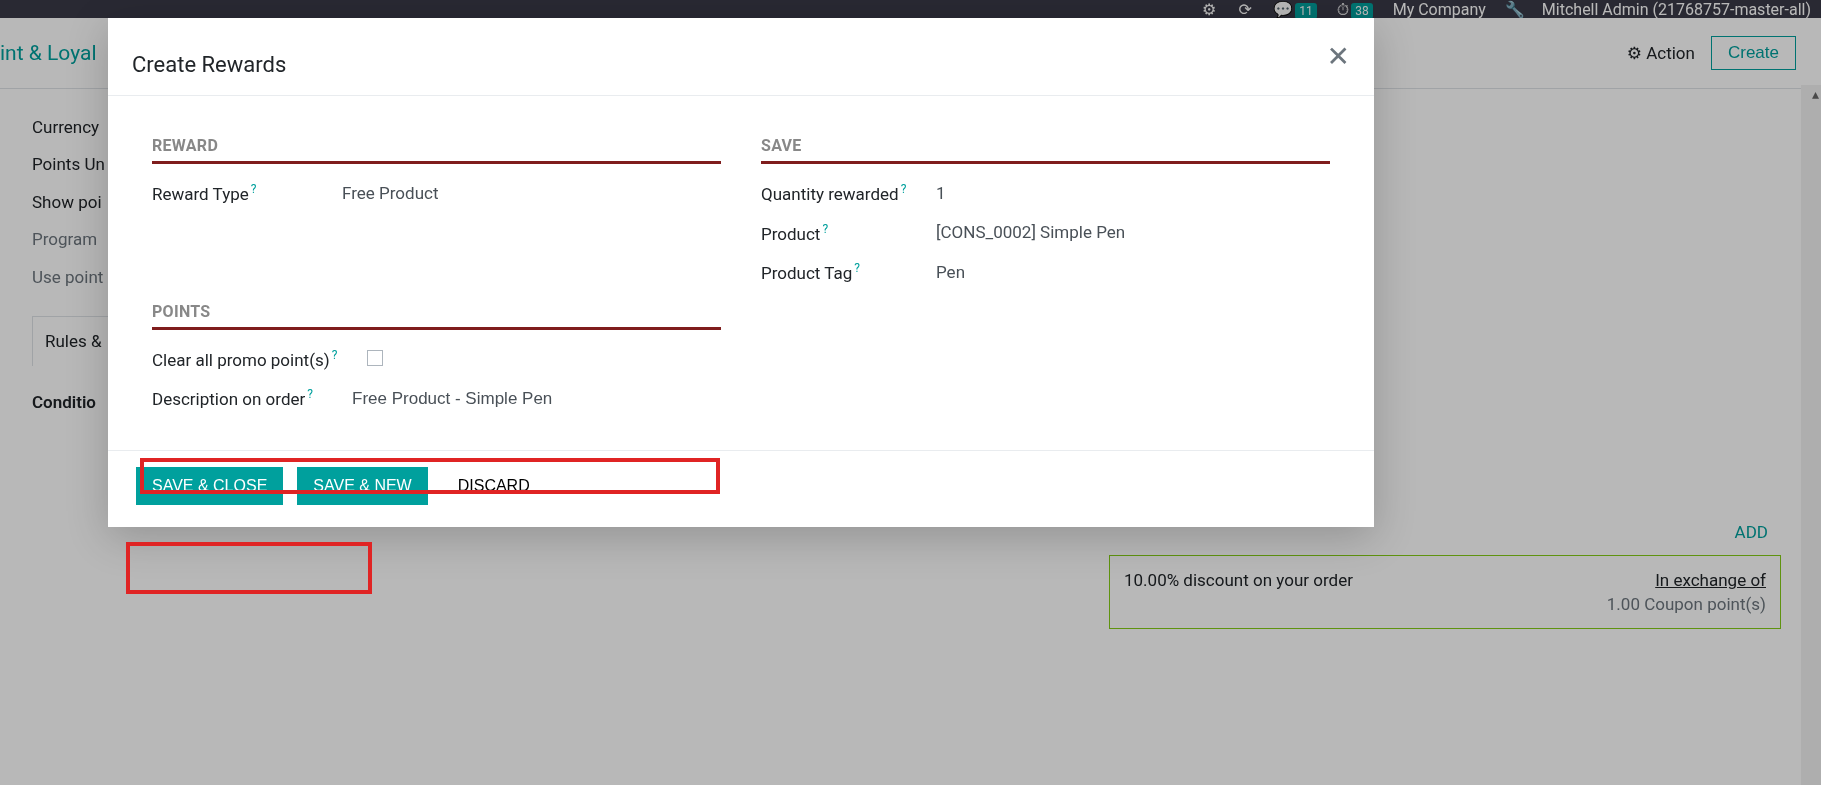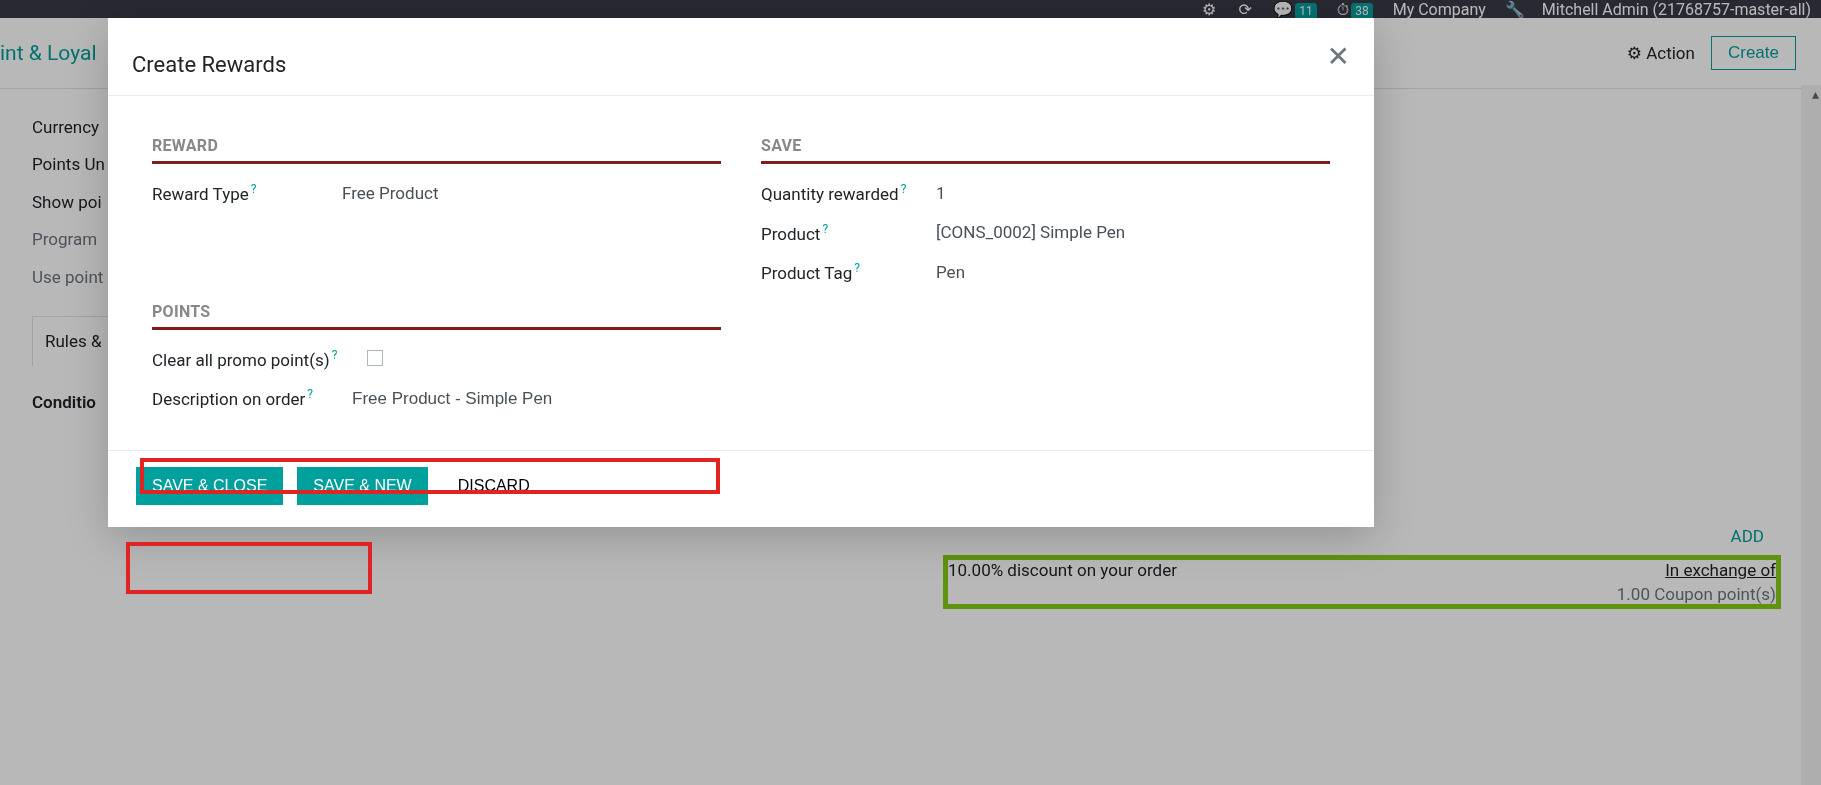--- a/index.html
+++ b/index.html
@@ -58,22 +58,22 @@
     display:inline-block;
     border: 1px solid #dee2e6;
     border-bottom: 0;
     padding: 6px 12px;
     margin-top: 20px;
     background:#fff;
   }
 
   
   .bg-right {
-    position:absolute; right:40px; top:555px; width:838px;
-    border:5px solid #84cc16; 
+    position:absolute; right:40px; top:555px; width:672px;
+    border:1px solid #84cc16; padding:14px;
     font-size:17px; background:#fff;
   }
   .bg-add { text-align:right; color:#00a09d; font-size:17px; margin-bottom:10px;}
   .bg-ex { text-align:right; text-decoration:underline; }
   .bg-small { text-align:right; color:#6c757d; margin-top:4px;}
 
   
   .dim {
     position: absolute;
     inset: 0;

